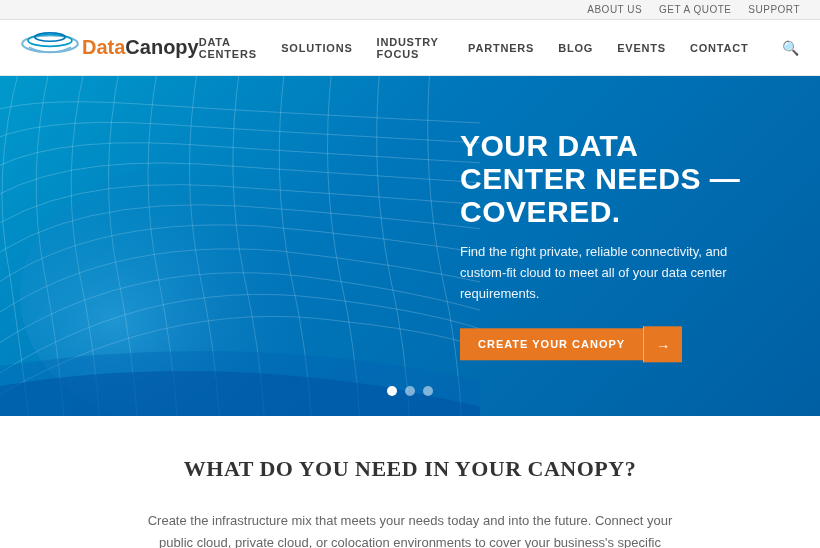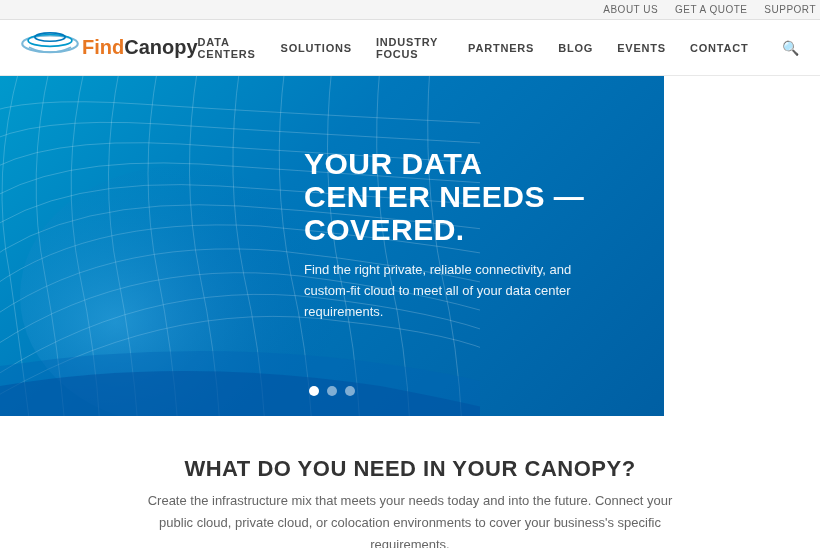--- a/index.html
+++ b/index.html
@@ -2,21 +2,21 @@
 <html><head>
   <meta charset="utf-8">
   <style>
     * { margin: 0; padding: 0; box-sizing: border-box; }
     body { font-family: 'Arial', sans-serif; width: 820px; overflow-x: hidden; }
 
     
     .utility-bar {
       background: #f5f5f5;
       text-align: right;
-      padding: 4px 4px;
+      padding: 4px 20px;
       font-size: 10px;
       color: #666;
       border-bottom: 1px solid #e0e0e0;
     }
     .utility-bar a {
       color: #666;
       text-decoration: none;
       margin-left: 14px;
       font-size: 10px;
       letter-spacing: 0.5px;
@@ -64,21 +64,21 @@
     .search-icon {
       margin-left: 10px;
       color: #666;
       font-size: 14px;
       cursor: pointer;
     }
 
     
     .hero {
       position: relative;
-      width: 664px;
+      width: 820px;
       height: 340px;
       background: linear-gradient(135deg, #0099cc 0%, #0077bb 40%, #005fa3 100%);
       overflow: hidden;
     }
     
     .hero-content {
       position: absolute;
       right: 60px;
       top: 50%;
       transform: translateY(-50%);
@@ -143,21 +143,22 @@
       padding: 40px 20px 20px;
       text-align: center;
       background: #fff;
     }
     .needs-title {
       font-size: 22px;
       font-weight: 900;
       color: #333;
       text-transform: uppercase;
       letter-spacing: 0.5px;
-      margin-bottom: 8px;
+      margin-bottom: 28px;
+      font-family: Liberation Serif, serif;
     }
     .needs-desc {
       font-size: 13px;
       color: #666;
       max-width: 560px;
       margin: 0 auto 30px;
       line-height: 1.7;
     }
 
     
@@ -181,21 +182,21 @@
 <nav class="main-nav">
   <div class="logo">
 
     <svg class="logo-icon" viewBox="0 0 70 38" xmlns="http://www.w3.org/2000/svg">
       <ellipse cx="35" cy="14" rx="33" ry="10" fill="none" stroke="#7ab8d9" stroke-width="2.5"></ellipse>
       <ellipse cx="35" cy="10" rx="26" ry="7" fill="none" stroke="#0099cc" stroke-width="2"></ellipse>
       <ellipse cx="35" cy="6" rx="18" ry="5" fill="none" stroke="#0077bb" stroke-width="2"></ellipse>
       <path d="M10 18 Q35 30 60 18" fill="none" stroke="#7ab8d9" stroke-width="2"></path>
     </svg>
     <div class="logo-text">
-      <span style="color: rgb(232, 119, 34);">Find</span><span style="color: rgb(51, 51, 51);">Canopy</span>
+      <span style="color: rgb(232, 119, 34);">Data</span><span style="color: rgb(51, 51, 51);">Canopy</span>
     </div>
   </div>
   <div class="nav-links">
     <a>DATA CENTERS</a>
     <a>SOLUTIONS</a>
     <a>INDUSTRY FOCUS</a>
     <a>PARTNERS</a>
     <a>BLOG</a>
     <a>EVENTS</a>
     <a>CONTACT</a>
@@ -242,20 +243,24 @@
 
     <ellipse cx="180" cy="220" rx="160" ry="130" fill="url(#heroGrad)"></ellipse>
 
     <path d="M0,290 Q200,260 400,290 Q500,305 520,320 L520,360 L0,360 Z" fill="rgba(0,100,180,0.4)"></path>
     <path d="M0,310 Q180,280 380,310 Q460,325 520,340 L520,360 L0,360 Z" fill="rgba(0,80,160,0.5)"></path>
   </svg>
 
   <div class="hero-content">
     <h1 class="hero-title">YOUR DATA CENTER NEEDS — COVERED.</h1>
     <p class="hero-subtitle">Find the right private, reliable connectivity, and custom-fit cloud to meet all of your data center requirements.</p>
+    <div class="hero-cta">
+      <button class="cta-btn">CREATE YOUR CANOPY</button>
+      <span class="cta-arrow">→</span>
+    </div>
   </div>
 
   <div class="hero-dots">
     <div class="dot active"></div>
     <div class="dot"></div>
     <div class="dot"></div>
   </div>
 </section>
 
 <section class="needs-section">

